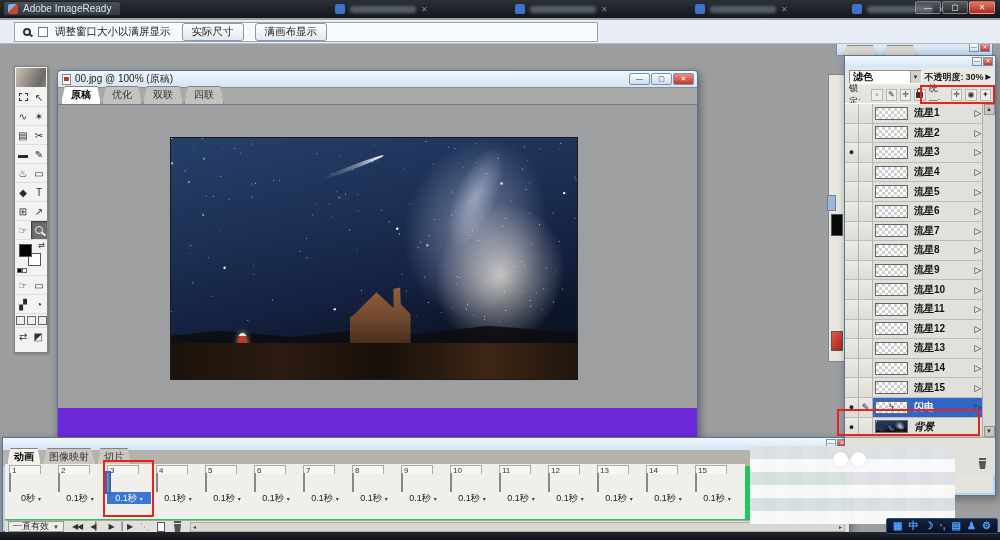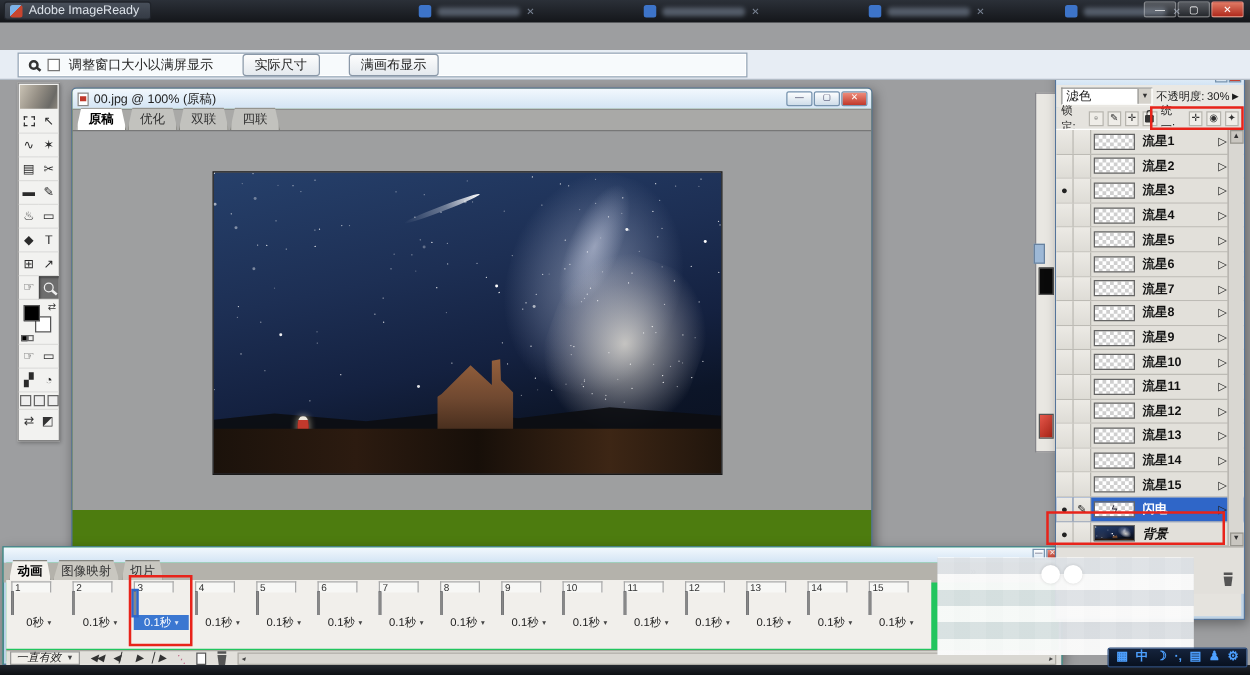--- a/index.html
+++ b/index.html
@@ -16,27 +16,27 @@
   .bgtab .bx{color:#7a8494;font-size:8px;}
   .winbtns{position:absolute;right:5px;top:1px;display:flex;gap:1px;}
   .wbtn{width:26px;height:13px;border:1px solid rgba(255,255,255,.3);border-radius:2px;background:linear-gradient(rgba(255,255,255,.22),rgba(255,255,255,.05));color:#fff;font-size:8px;line-height:11px;text-align:center;}
   .wbtn.close{background:linear-gradient(#e07a64,#b02a1d);}
 
   
   .menubar{position:absolute;left:0;top:18px;width:1000px;height:20px;background:linear-gradient(#fafbfc,#e9edf1);border-bottom:1px solid #c2cad2;display:flex;align-items:center;padding-left:6px;z-index:8;}
   .mitem{font-size:11px;color:#1d1d1d;padding:2px 9px;}
 
   
-  .optionsbar{position:absolute;left:0;top:40px;width:1000px;height:24px;background:#e7edf4;border-bottom:1px solid #b3bcc6;z-index:8;}
+  .optionsbar{position:absolute;left:0;top:20px;width:1000px;height:24px;background:#e7edf4;border-bottom:1px solid #b3bcc6;z-index:8;}
   .optbox{position:absolute;left:14px;top:2px;width:584px;height:20px;background:#f7fafc;border:1px solid #93a3b4;box-shadow:inset 0 0 0 1px #fff;display:flex;align-items:center;gap:7px;padding:0 8px;}
   .mag{display:inline-block;width:8px;height:8px;border:2px solid #333;border-radius:50%;position:relative;}
   .mag::after{content:"";position:absolute;width:5px;height:2px;background:#333;right:-4px;bottom:-2px;transform:rotate(40deg);}
   .cbox{width:10px;height:10px;border:1px solid #777;background:#fff;display:inline-block;}
   .optlabel{font-size:10.5px;color:#222;}
-  .optbtn{font-family:inherit;font-size:10.5px;color:#222;padding:1px 9px;border:1px solid #8a98a8;border-radius:3px;background:linear-gradient(#fdfdfd,#e4e9ee);margin-left:16px;}
+  .optbtn{font-family:inherit;font-size:10.5px;color:#222;padding:1px 9px;border:1px solid #8a98a8;border-radius:3px;background:linear-gradient(#fdfdfd,#e4e9ee);margin-left:4px;}
 
   
   .toolbar{position:absolute;left:14px;top:66px;width:34px;height:287px;background:#f2f2f0;border:1px solid #838383;box-shadow:1px 1px 3px rgba(0,0,0,.3);z-index:3;}
   .tlogo{height:19px;margin:1px;background:linear-gradient(115deg,#c9c2b4,#958f85 45%,#6b6a66 80%,#8d887e);}
   .tgrid{display:grid;grid-template-columns:16px 16px;}
   .tcell{height:19px;display:flex;align-items:center;justify-content:center;font-size:10px;color:#2b2b2b;border-bottom:1px solid #dddddb;position:relative;}
   .tcell.act{background:#6e6e6e;color:#f2f2f2;box-shadow:inset 1px 1px 2px rgba(0,0,0,.5);}
   .marq{display:inline-block;width:9px;height:8px;border:1px dashed #333;}
   .act .mag,.tcell .mag{border-width:1.5px;}
   .tcell.act .mag{border-color:#eee;}
@@ -46,21 +46,21 @@
   .swbg{position:absolute;left:13px;top:13px;width:13px;height:13px;background:#fff;border:1px solid #555;}
   .swswap{position:absolute;right:2px;top:1px;font-size:8px;color:#333;}
   .swmini{position:absolute;left:2px;bottom:2px;font-size:0;}
   .swmini i{display:inline-block;width:5px;height:5px;border:1px solid #666;}
   .swmini i.b{background:#000;}
   .modesrow{height:14px;display:flex;align-items:center;justify-content:center;gap:2px;border-bottom:1px solid #dddddb;}
   .modebtn{width:9px;height:9px;border:1px solid #666;font-size:6px;line-height:7px;text-align:center;color:#444;background:#eee;}
   .jumprow{height:17px;display:flex;align-items:center;justify-content:center;gap:6px;font-size:10px;color:#333;}
 
   
-  .docwin{position:absolute;left:57px;top:70px;width:641px;height:392px;border:1px solid #55749a;border-radius:4px 4px 0 0;background:#4d7c0f;box-shadow:2px 3px 9px rgba(0,0,0,.4);z-index:2;}
+  .docwin{position:absolute;left:57px;top:70px;width:641px;height:392px;border:1px solid #55749a;border-radius:4px 4px 0 0;background:#6d28d9;box-shadow:2px 3px 9px rgba(0,0,0,.4);z-index:2;}
   .doctitle{position:relative;height:16px;background:linear-gradient(#f2f8fd,#d3e4f4);border-radius:3px 3px 0 0;display:flex;align-items:center;gap:4px;padding:0 4px;}
   .docicn{width:9px;height:11px;background:#fff;border:1px solid #888;position:relative;}
   .docicn::after{content:"";position:absolute;left:1px;top:2px;width:5px;height:4px;background:#c0392b;}
   .doctxt{font-size:10px;color:#222;}
   .docbtns{position:absolute;right:3px;top:2px;display:flex;gap:1px;}
   .dbtn{width:21px;height:12px;border:1px solid #7793ae;border-radius:2px;background:linear-gradient(#fdfeff,#cfdde9);font-size:7px;line-height:10px;text-align:center;color:#335;}
   .dbtn.close{background:linear-gradient(#ef8e7d,#c0392b);color:#fff;}
   .doctabs{height:17px;background:#a9a9a7;display:flex;align-items:flex-end;padding-left:3px;border-top:1px solid #8d8d8b;}
   .dtab{font-size:10px;color:#333;background:#c2c2be;border:1px solid #85857f;border-bottom:none;padding:1px 9px 2px;margin-right:1px;clip-path:polygon(0 100%,10% 0,90% 0,100% 100%);}
   .dtab.act{background:#fff;color:#000;font-weight:bold;}
@@ -96,21 +96,21 @@
   .swblack{position:absolute;left:2px;top:139px;width:12px;height:22px;background:#0a0a0a;border:1px solid #555;}
   .swred{position:absolute;left:2px;top:256px;width:12px;height:20px;background:linear-gradient(135deg,#e4574a,#a92417);border:1px solid #555;}
 
   .layerspal{position:absolute;left:844px;top:55px;width:152px;height:441px;background:#e5e3de;border:1px solid #55749a;box-shadow:0 0 0 2px #bcd2e6 inset,2px 3px 9px rgba(0,0,0,.35);z-index:5;}
   .palmini{height:12px;background:linear-gradient(#f2f8fd,#d3e4f4);position:relative;}
   .palbtns{position:absolute;right:2px;top:1px;display:flex;gap:1px;}
   .paltabs{height:18px;background:#b4b2ab;display:flex;align-items:flex-end;padding-left:3px;position:relative;}
   .ptab{font-size:10px;color:#333;background:#c9c7c0;border:1px solid #85857f;border-bottom:none;padding:1px 6px 2px;margin-right:1px;clip-path:polygon(0 100%,10% 0,90% 0,100% 100%);white-space:nowrap;}
   .ptab.act{background:#f4f2ed;color:#000;font-weight:bold;}
   .palchev{position:absolute;right:4px;top:3px;font-size:9px;color:#333;}
-  .blendrow{height:18px;display:flex;align-items:center;padding:0 4px;gap:3px;background:#eae8e3;}
+  .blendrow{height:18px;display:flex;align-items:center;padding:0 4px;gap:3px;background:#eae8e3;font-weight:bold;}
   .blendsel{width:74px;height:14px;background:#fff;border:1px solid;border-color:#8f8f8d #fbfbf9 #fbfbf9 #8f8f8d;font-size:10px;color:#111;display:flex;align-items:center;justify-content:space-between;padding-left:3px;}
   .blendsel .dd{width:11px;height:12px;background:#d5d2cb;border-left:1px solid #9a9a98;font-size:6px;line-height:12px;text-align:center;color:#333;}
   .opac{font-size:9px;color:#1a1a1a;white-space:nowrap;display:flex;align-items:center;gap:2px;}
   .opac .oar{font-size:7px;}
   .lockrow{height:17px;display:flex;align-items:center;gap:3px;padding:0 4px;font-size:9px;color:#1a1a1a;background:#e5e3de;border-bottom:1px solid #aea
   ca6;}
   .lchip{font-size:8px;color:#333;border:1px solid #b7b5ae;background:#efede8;width:12px;height:12px;display:inline-flex;align-items:center;justify-content:center;}
   .locki{display:inline-block;width:7px;height:6px;background:#333;border-radius:1px;position:relative;}
   .locki::before{content:"";position:absolute;left:1px;top:-4px;width:3px;height:4px;border:1px solid #333;border-bottom:none;border-radius:3px 3px 0 0;}
   .layerslist{position:relative;height:334px;background:#e8e6e1;overflow:hidden;border-top:1px solid #fff;}
@@ -140,21 +140,21 @@
   .framesarea{position:absolute;left:2px;top:26px;width:740px;height:55px;background:#f1efeb;display:flex;gap:5px;padding:1px 0 0 4px;}
   .frame{width:44px;position:relative;}
   .fnum{display:block;width:72%;height:9px;border:1px solid #aaa;border-bottom:none;background:#f7f7f5;font-size:8px;line-height:9px;padding-left:2px;color:#333;}
   .fthumb{position:relative;width:43px;height:30px;border:1px solid #888;overflow:hidden;background:#0a0f1d;}
   .fthumb .photo{inset:0;}
   .fdelay{display:flex;align-items:center;justify-content:center;gap:3px;height:12px;font-size:9px;color:#222;}
   .fcaret{font-size:6px;color:#444;}
   .frame.sel .fthumb{outline:2px solid #2f66c8;}
   .frame.sel .fdelay{background:#3b77d1;color:#fff;}
   .frame.sel .fcaret{color:#dce6f8;}
-  .animctrl{position:absolute;left:2px;top:82px;width:844px;height:12px;background:#e2e0db;border-top:1px solid #a9a7a1;display:flex;align-items:center;gap:8px;padding-left:3px;font-style:italic;}
+  .animctrl{position:absolute;left:2px;top:82px;width:844px;height:12px;background:#e2e0db;border-top:1px solid #a9a7a1;display:flex;align-items:center;gap:8px;padding-left:3px;}
   .loopbtn{display:flex;align-items:center;gap:4px;font-size:9px;color:#222;border:1px solid #9a9a98;background:#efede8;height:11px;padding:0 4px;}
   .navbtn{font-size:8px;color:#333;letter-spacing:-1px;}
   .tween{color:#c06a88;font-size:9px;}
   .hscroll{flex:1;height:10px;margin-right:4px;background:#d9d7d2;border:1px solid #aeaca6;display:flex;justify-content:space-between;align-items:center;font-size:6px;color:#444;padding:0 2px;}
 
   
   .mosaic{position:absolute;left:750px;top:446px;width:205px;height:78px;z-index:6;background:repeating-linear-gradient(0deg,rgba(250,250,250,.95) 0 13px,rgba(221,225,229,.9) 13px 26px),repeating-linear-gradient(90deg,rgba(255,255,255,.65) 0 13px,rgba(203,208,214,.6) 13px 26px);}
   .mcirc{position:absolute;width:15px;height:15px;border-radius:50%;background:#fff;box-shadow:0 0 3px rgba(0,0,0,.15);}
   .redbox{position:absolute;border:2px solid #e8231a;z-index:7;}
 

